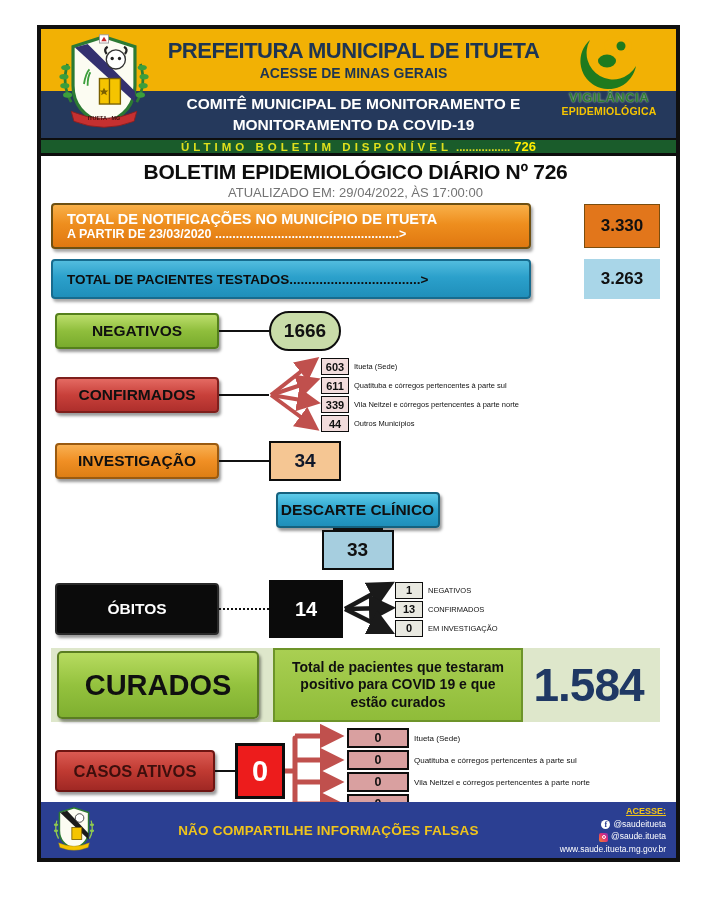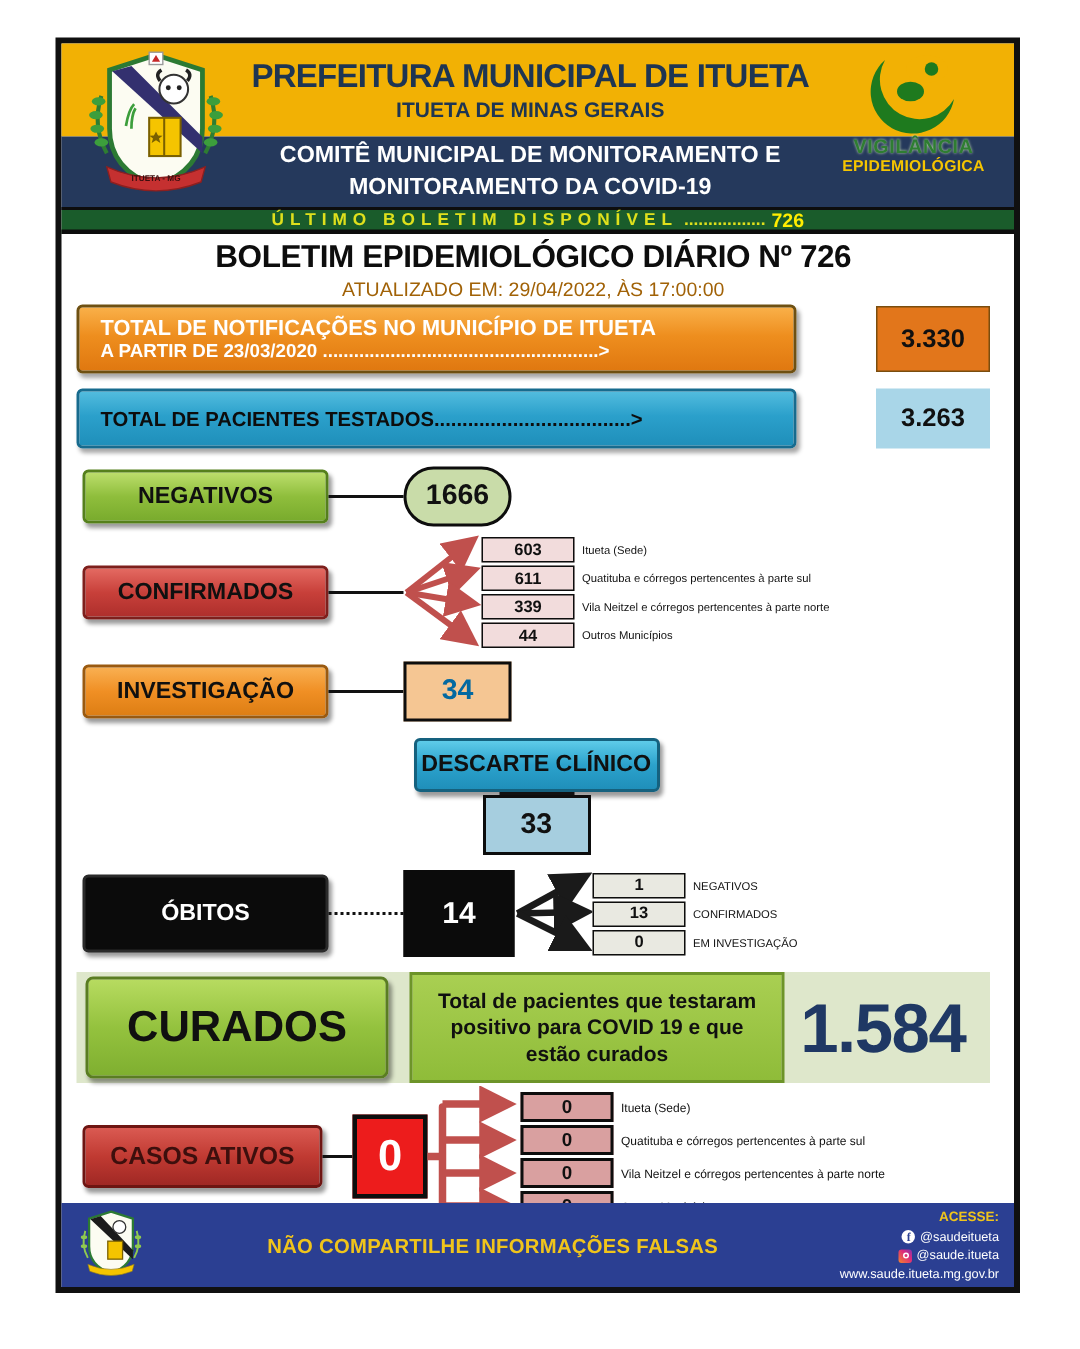--- a/index.html
+++ b/index.html
@@ -19,21 +19,21 @@
   .ult-num { color:#FFEE00; font-weight:bold; font-size:13px; }
   .crest { position:absolute; left:14px; top:4px; width:98px; height:102px; z-index:2; }
   .crest-small { width:46px; height:48px; flex:0 0 auto; }
   .vig-logo { position:absolute; right:4px; top:1px; width:126px; height:108px; z-index:2; display:flex; flex-direction:column; align-items:center; }
   .vig-l1 { font-size:13px; font-weight:bold; color:#2E7D32; letter-spacing:0.5px; margin-top:-4px; text-shadow:0 0 2px #cfe6b8; }
   .vig-l2 { font-size:10.5px; font-weight:bold; color:#F5C400; letter-spacing:0.2px; }
 
   
   .content { flex:1 1 auto; overflow:hidden; padding:0 16px 0 10px; display:flex; flex-direction:column; }
   .btitle { margin-top:4px; text-align:center; font-size:21px; font-weight:bold; color:#0d0d0d; letter-spacing:-0.3px; }
-  .bupd { text-align:center; font-size:13px; color:#a16207; margin-top:1px; }
+  .bupd { text-align:center; font-size:13px; color:#737373; margin-top:1px; }
 
   .trow { display:flex; align-items:center; }
   .row-orange { margin-top:3px; }
   .bar-orange { flex:1; height:46px; margin-right:53px; background:linear-gradient(#F9B049,#EE8E1E 45%,#E07810); border:2px solid #6E5012; border-radius:4px; box-shadow:2px 3px 3px rgba(0,0,0,.35); color:#fff; font-weight:bold; display:flex; flex-direction:column; justify-content:center; padding-left:14px; }
   .bar-orange .l1 { font-size:14.5px; }
   .bar-orange .l2 { font-size:12.5px; }
   .val-orange { width:76px; height:44px; background:#E2761B; border:1px solid #7a4d0e; display:flex; align-items:center; justify-content:center; font-size:17px; font-weight:bold; color:#101010; }
   .row-blue { margin-top:10px; }
   .bar-blue { flex:1; height:40px; margin-right:53px; background:linear-gradient(#52BCDE,#2BA0CB 45%,#1F8FBA); border:2px solid #176B8E; border-radius:4px; box-shadow:2px 3px 3px rgba(0,0,0,.35); color:#0d0d0d; font-weight:bold; font-size:13.5px; display:flex; align-items:center; padding-left:14px; }
   .val-blue { width:76px; height:40px; background:#A9D6E8; display:flex; align-items:center; justify-content:center; font-size:17px; font-weight:bold; color:#101010; }
@@ -45,49 +45,49 @@
   .lab-orange2 { background:linear-gradient(#F9B052,#F08F24 50%,#DD7E14); border:2px solid #9a5a10; }
   .lab-blue2 { background:linear-gradient(#5ECBE9,#2BA2CC 50%,#1F8FBA); border:2px solid #15617e; }
   .lab-black { background:#0b0b0b; border:2px solid #2a2a2a; color:#fff; height:52px; }
   .lab-red2 { background:linear-gradient(#DA5A52,#C03A32 50%,#A02824); border:2px solid #6e1512; color:#3d0f0d; font-size:16.5px; height:42px; width:160px; }
   .conn { width:50px; height:0; border-top:2px solid #111; flex:0 0 auto; }
   .conn-dot { width:50px; height:0; border-top:2px dotted #111; flex:0 0 auto; }
   .conn-short { width:20px; height:0; border-top:2.5px solid #111; flex:0 0 auto; }
   .sval { width:72px; height:40px; border:2px solid #0d0d0d; display:flex; align-items:center; justify-content:center; font-weight:bold; font-size:19px; flex:0 0 auto; }
   .v-green { background:#C9DCA9; color:#111;border-radius:20px; }
   .v-darkred { background:#7B2A28; color:#fff; }
-  .v-lorange { background:#F5C693; color:#0369a1; }
+  .v-lorange { background:#F5C693; color:#0f172a; }
   .v-lblue { background:#A6CEDF; color:#111; }
   .v-black { background:#0b0b0b; color:#fff; border-color:#0b0b0b; height:58px; width:74px; font-size:20px; }
 
   .fan { flex:0 0 auto; }
   .bd { display:flex; flex-direction:column; justify-content:center; }
   .bd-row { display:flex; align-items:center; height:19px; }
-  .bd-num { width:62px; height:17px; border:1.5px solid #0d0d0d; display:flex; align-items:center; justify-content:center; font-weight:bold; font-size:11px; color:#101010; flex:0 0 auto; }
+  .bd-num { width:28px; height:17px; border:1.5px solid #0d0d0d; display:flex; align-items:center; justify-content:center; font-weight:bold; font-size:11px; color:#101010; flex:0 0 auto; }
   .n-pink { background:#F2DCDC; }
   .n-gray { background:#E9E9E1; }
   .bd-lab { font-size:7.5px; color:#111; margin-left:5px; white-space:nowrap; }
   .bd-lab-up { text-transform:uppercase; }
 
   .curados { margin-top:8px; background:#DEE7CB; height:84px; display:flex; align-items:center; padding:0 6px; }
   .cur-label { width:202px; height:68px; background:linear-gradient(#B7DB60,#94C23E 50%,#7FAF30); border:2px solid #5a7d22; border-radius:5px; box-shadow:2px 3px 3px rgba(0,0,0,.4); display:flex; align-items:center; justify-content:center; font-size:29px; font-weight:bold; color:#101010; flex:0 0 auto; }
   .cur-desc { width:250px; height:74px; margin-left:14px; background:linear-gradient(#A9CF52,#8FBC39); border:2px solid #6d9429; display:flex; align-items:center; justify-content:center; text-align:center; font-weight:bold; font-size:14px; color:#101010; padding:0 10px; line-height:1.25; flex:0 0 auto; }
   .cur-val { flex:1; text-align:center; font-weight:bold; font-size:46px; color:#1F3864; letter-spacing:-1px; }
 
   .ativos { margin-top:2px; display:flex; align-items:center; margin-left:4px; height:96px; }
   .at-val { width:50px; height:56px; background:#ED1C1C; border:3px solid #0d0d0d; display:flex; align-items:center; justify-content:center; color:#fff; font-size:29px; font-weight:bold; flex:0 0 auto; }
   .at-bd .bd-row { height:22px; }
   .at-bd .bd-num { width:62px; height:20px; background:#D9A0A0; border-width:2px; font-size:12.5px; }
   .at-bd .bd-lab { font-size:8px; }
 
   
   .footer { flex:0 0 56px; background:#2B3F92; display:flex; align-items:center; padding:0 10px; }
   .f-warn { flex:1; text-align:center; color:#F0C41B; font-weight:bold; font-size:13.5px; letter-spacing:0.2px; }
   .f-right { text-align:right; color:#fff; font-size:8.5px; line-height:1.45; white-space:nowrap; }
-  .f-acesse { color:#F0C41B; font-weight:bold; font-size:9px; }
+  .f-acesse { color:#F0C41B; font-weight:bold; font-size:9px;text-decoration:underline; }
   .ic { display:inline-block; vertical-align:middle; margin-right:3px; }
   .fb { width:9px; height:9px; border-radius:50%; background:#fff; color:#2B3F92; font-size:8px; font-weight:bold; line-height:9px; text-align:center; font-family:"Liberation Serif", serif; }
   .ig { width:9px; height:9px; border-radius:2px; background:linear-gradient(45deg,#F58529,#DD2A7B 60%,#8134AF); position:relative; }
   .ig::after { content:""; position:absolute; left:2.5px; top:2.5px; width:4px; height:4px; border:1px solid #fff; border-radius:50%; box-sizing:border-box; }
 </style>
 </head>
 <body>
 
 <div class="page">
 
@@ -125,21 +125,21 @@
         <ellipse cx="52" cy="16" rx="14" ry="9" fill="#F2B104"></ellipse>
         <circle cx="55" cy="16" r="4.5" fill="#1E7A1E"></circle>
         <ellipse cx="41" cy="31" rx="9" ry="6.5" fill="#1E7A1E"></ellipse>
       </svg>
       <div class="vig-l1">VIGILÂNCIA</div>
       <div class="vig-l2">EPIDEMIOLÓGICA</div>
     </div>
 
     <div class="hdr-yellow">
       <div class="hdr-title">PREFEITURA MUNICIPAL DE ITUETA</div>
-      <div class="hdr-sub">ITUETA DE MINAS GERAIS</div>
+      <div class="hdr-sub">ACESSE DE MINAS GERAIS</div>
     </div>
     <div class="hdr-navy">
       <div class="hdr-com">COMITÊ MUNICIPAL DE MONITORAMENTO E</div>
       <div class="hdr-com">MONITORAMENTO DA COVID-19</div>
     </div>
     <div class="hdr-green">
       <span class="ult-label">ÚLTIMO BOLETIM DISPONÍVEL</span>
       <span class="ult-dots">.................</span>
       <span class="ult-num">726</span>
     </div>

